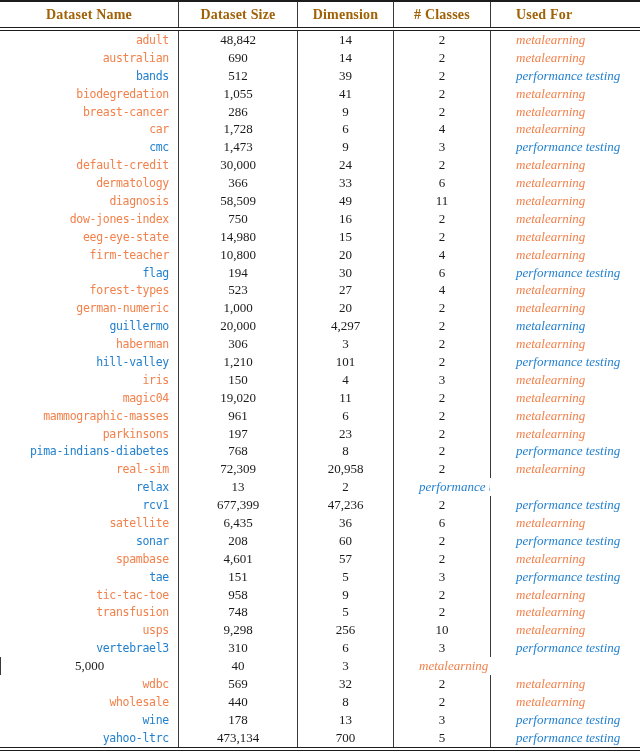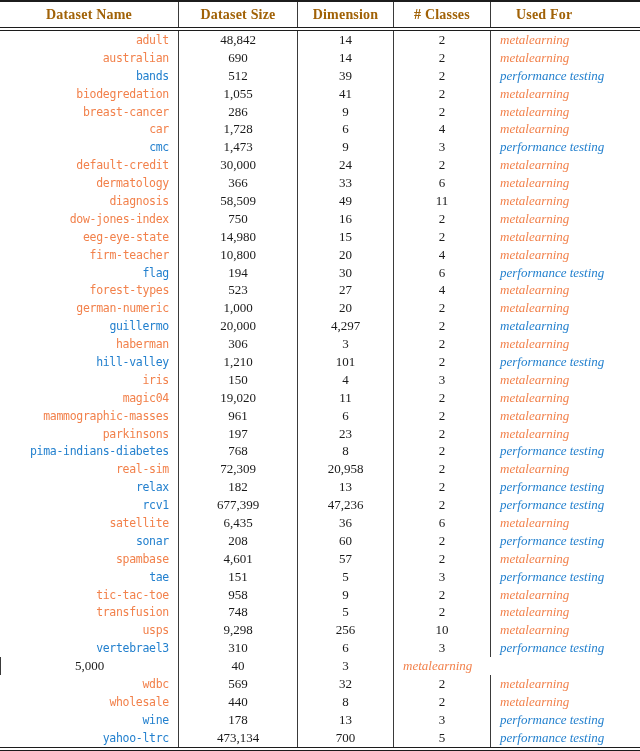--- a/index.html
+++ b/index.html
@@ -58,21 +58,21 @@
     font-size: 11.5px;
     letter-spacing: -0.3px;
   }
   .num-cell {
     font-family: "Liberation Serif", serif;
     font-size: 13px;
     color: #1a1a1a;
   }
   .used-cell {
     justify-content: flex-start;
-    padding-left: 9px;
+    padding-left: 25px;
     font-family: "Liberation Serif", serif;
     font-style: italic;
     font-size: 13px;
   }
   .header-row .used-cell {
     font-style: normal;
     padding-left: 25px;
     justify-content: flex-start;
   }
   .row.orange .name-cell,
@@ -263,21 +263,20 @@
   </div>
         <div class="row orange">
     <div class="cell name-cell">real-sim</div>
     <div class="cell v-sep num-cell">72,309</div>
     <div class="cell v-sep num-cell">20,958</div>
     <div class="cell v-sep num-cell">2</div>
     <div class="cell v-sep used-cell">metalearning</div>
   </div>
         <div class="row blue">
     <div class="cell name-cell">relax</div>
-    <div class="cell v-sep num-cell">182</div>
     <div class="cell v-sep num-cell">13</div>
     <div class="cell v-sep num-cell">2</div>
     <div class="cell v-sep used-cell">performance testing</div>
   </div>
         <div class="row blue">
     <div class="cell name-cell">rcv1</div>
     <div class="cell v-sep num-cell">677,399</div>
     <div class="cell v-sep num-cell">47,236</div>
     <div class="cell v-sep num-cell">2</div>
     <div class="cell v-sep used-cell">performance testing</div>

